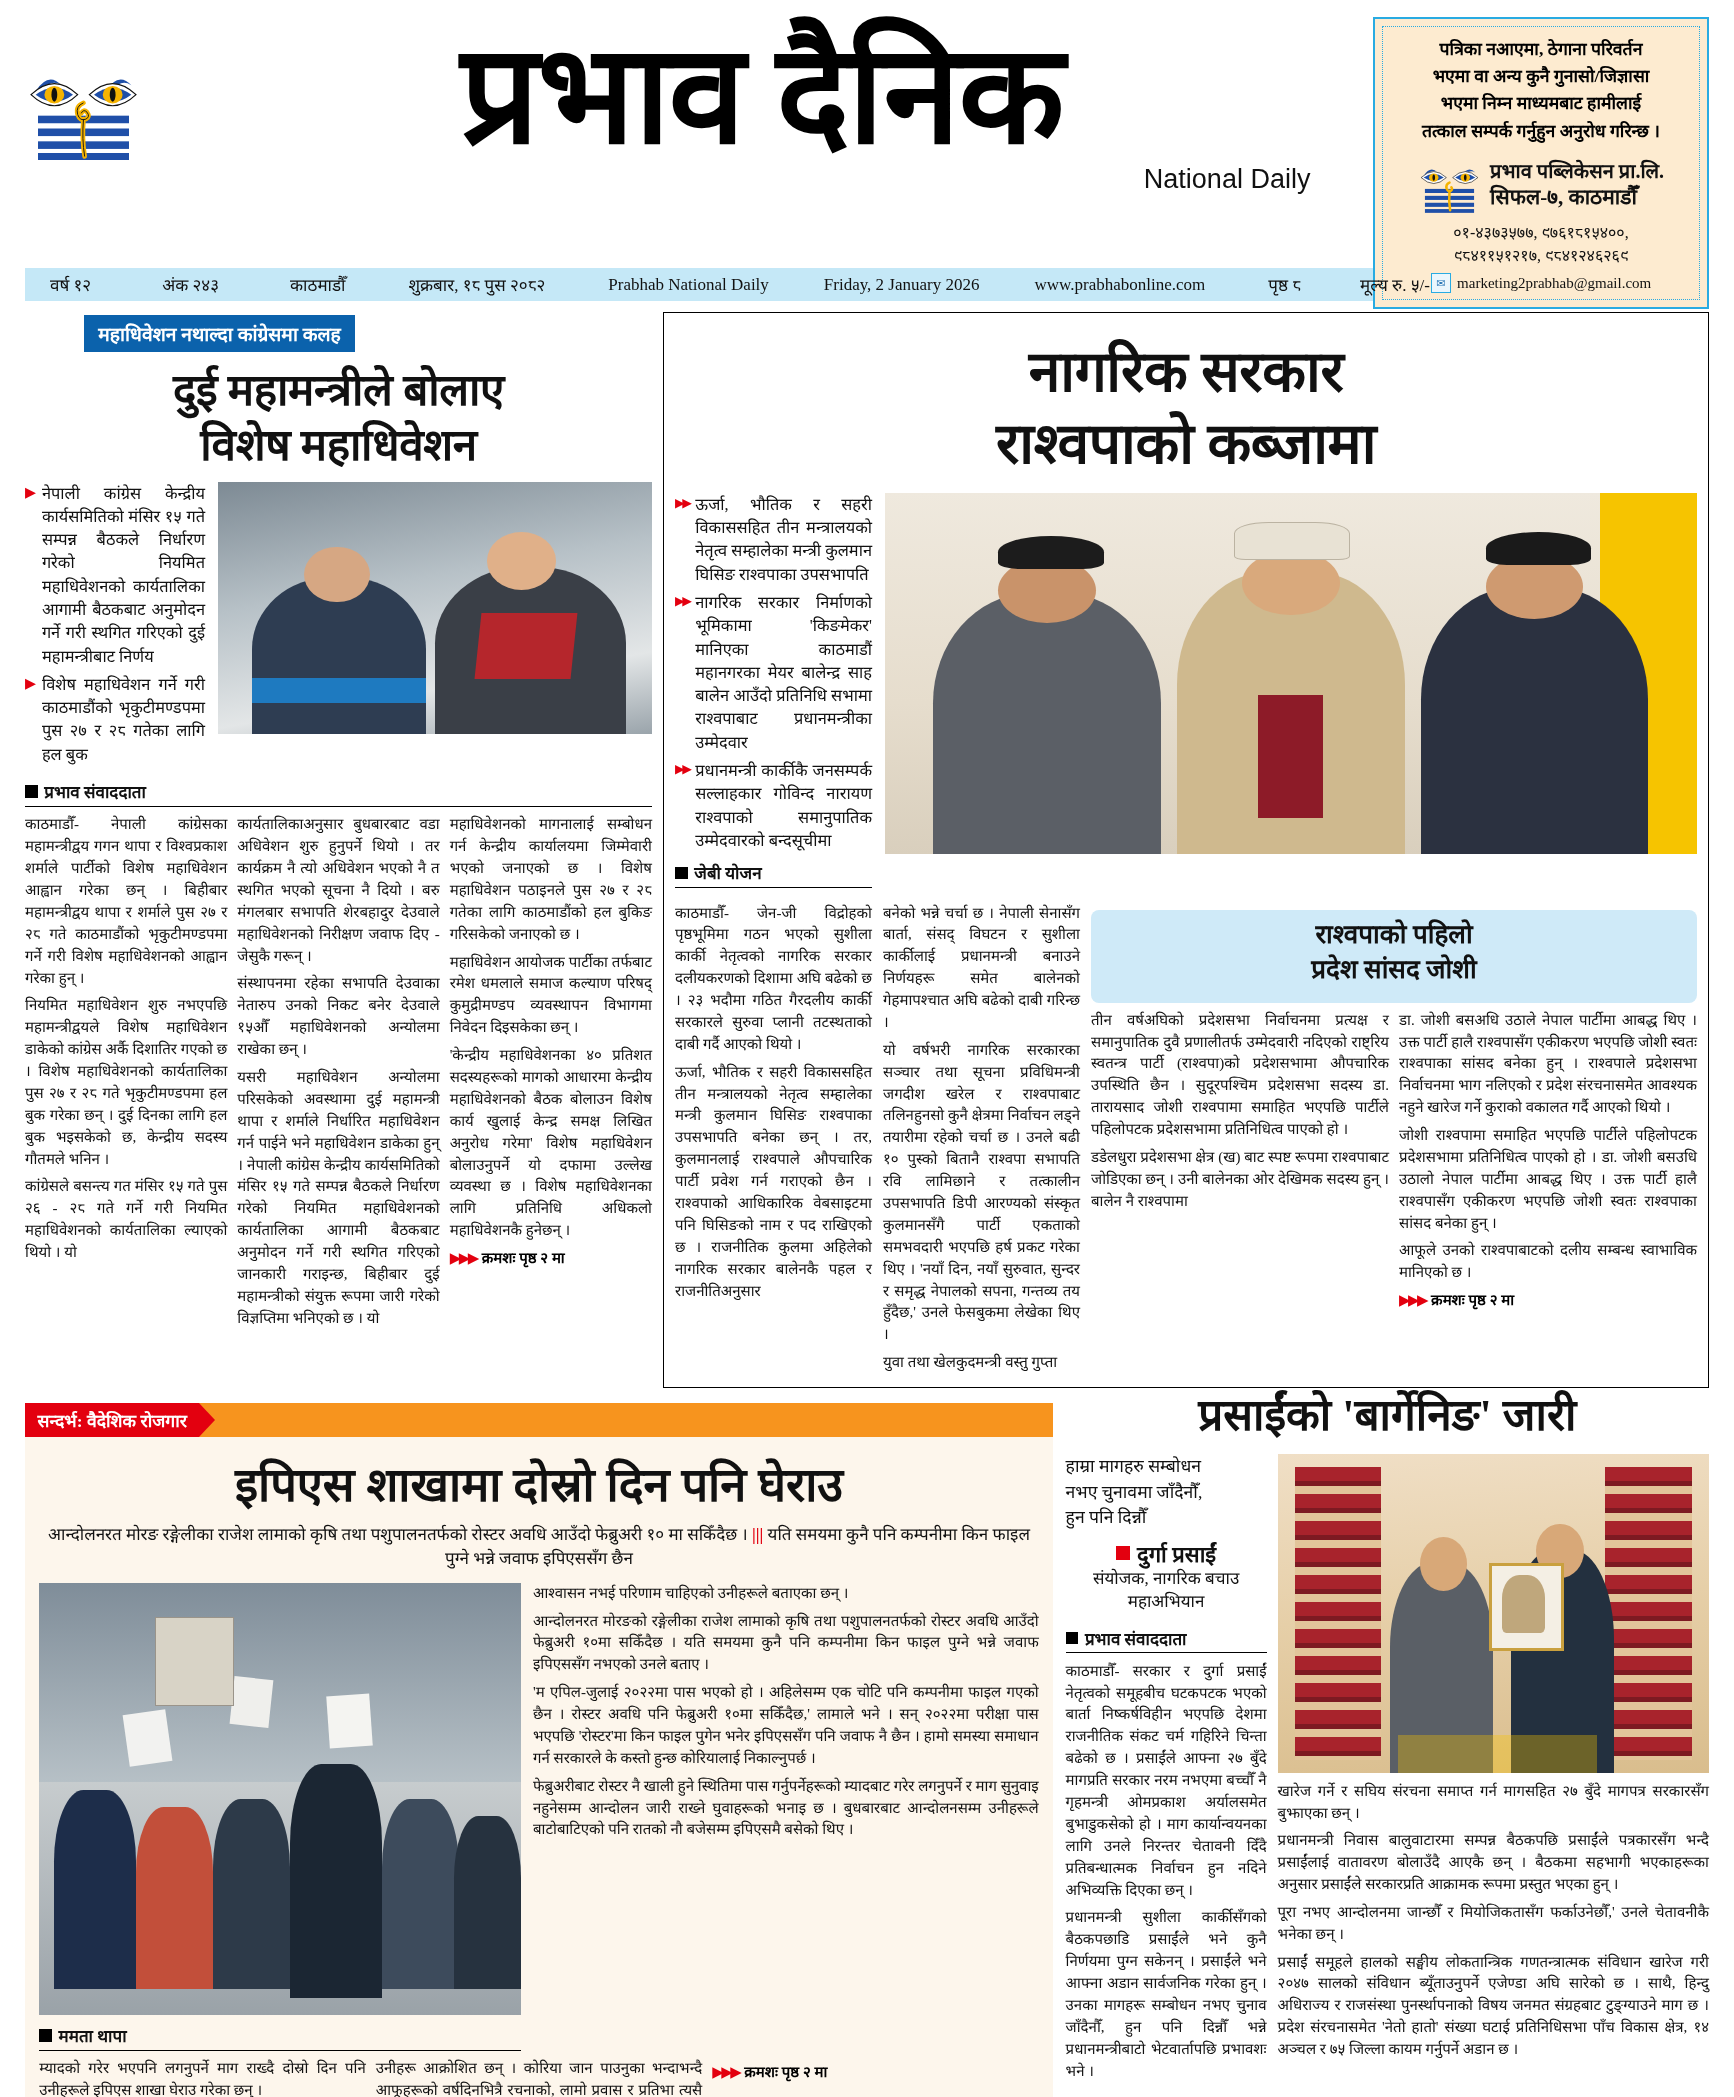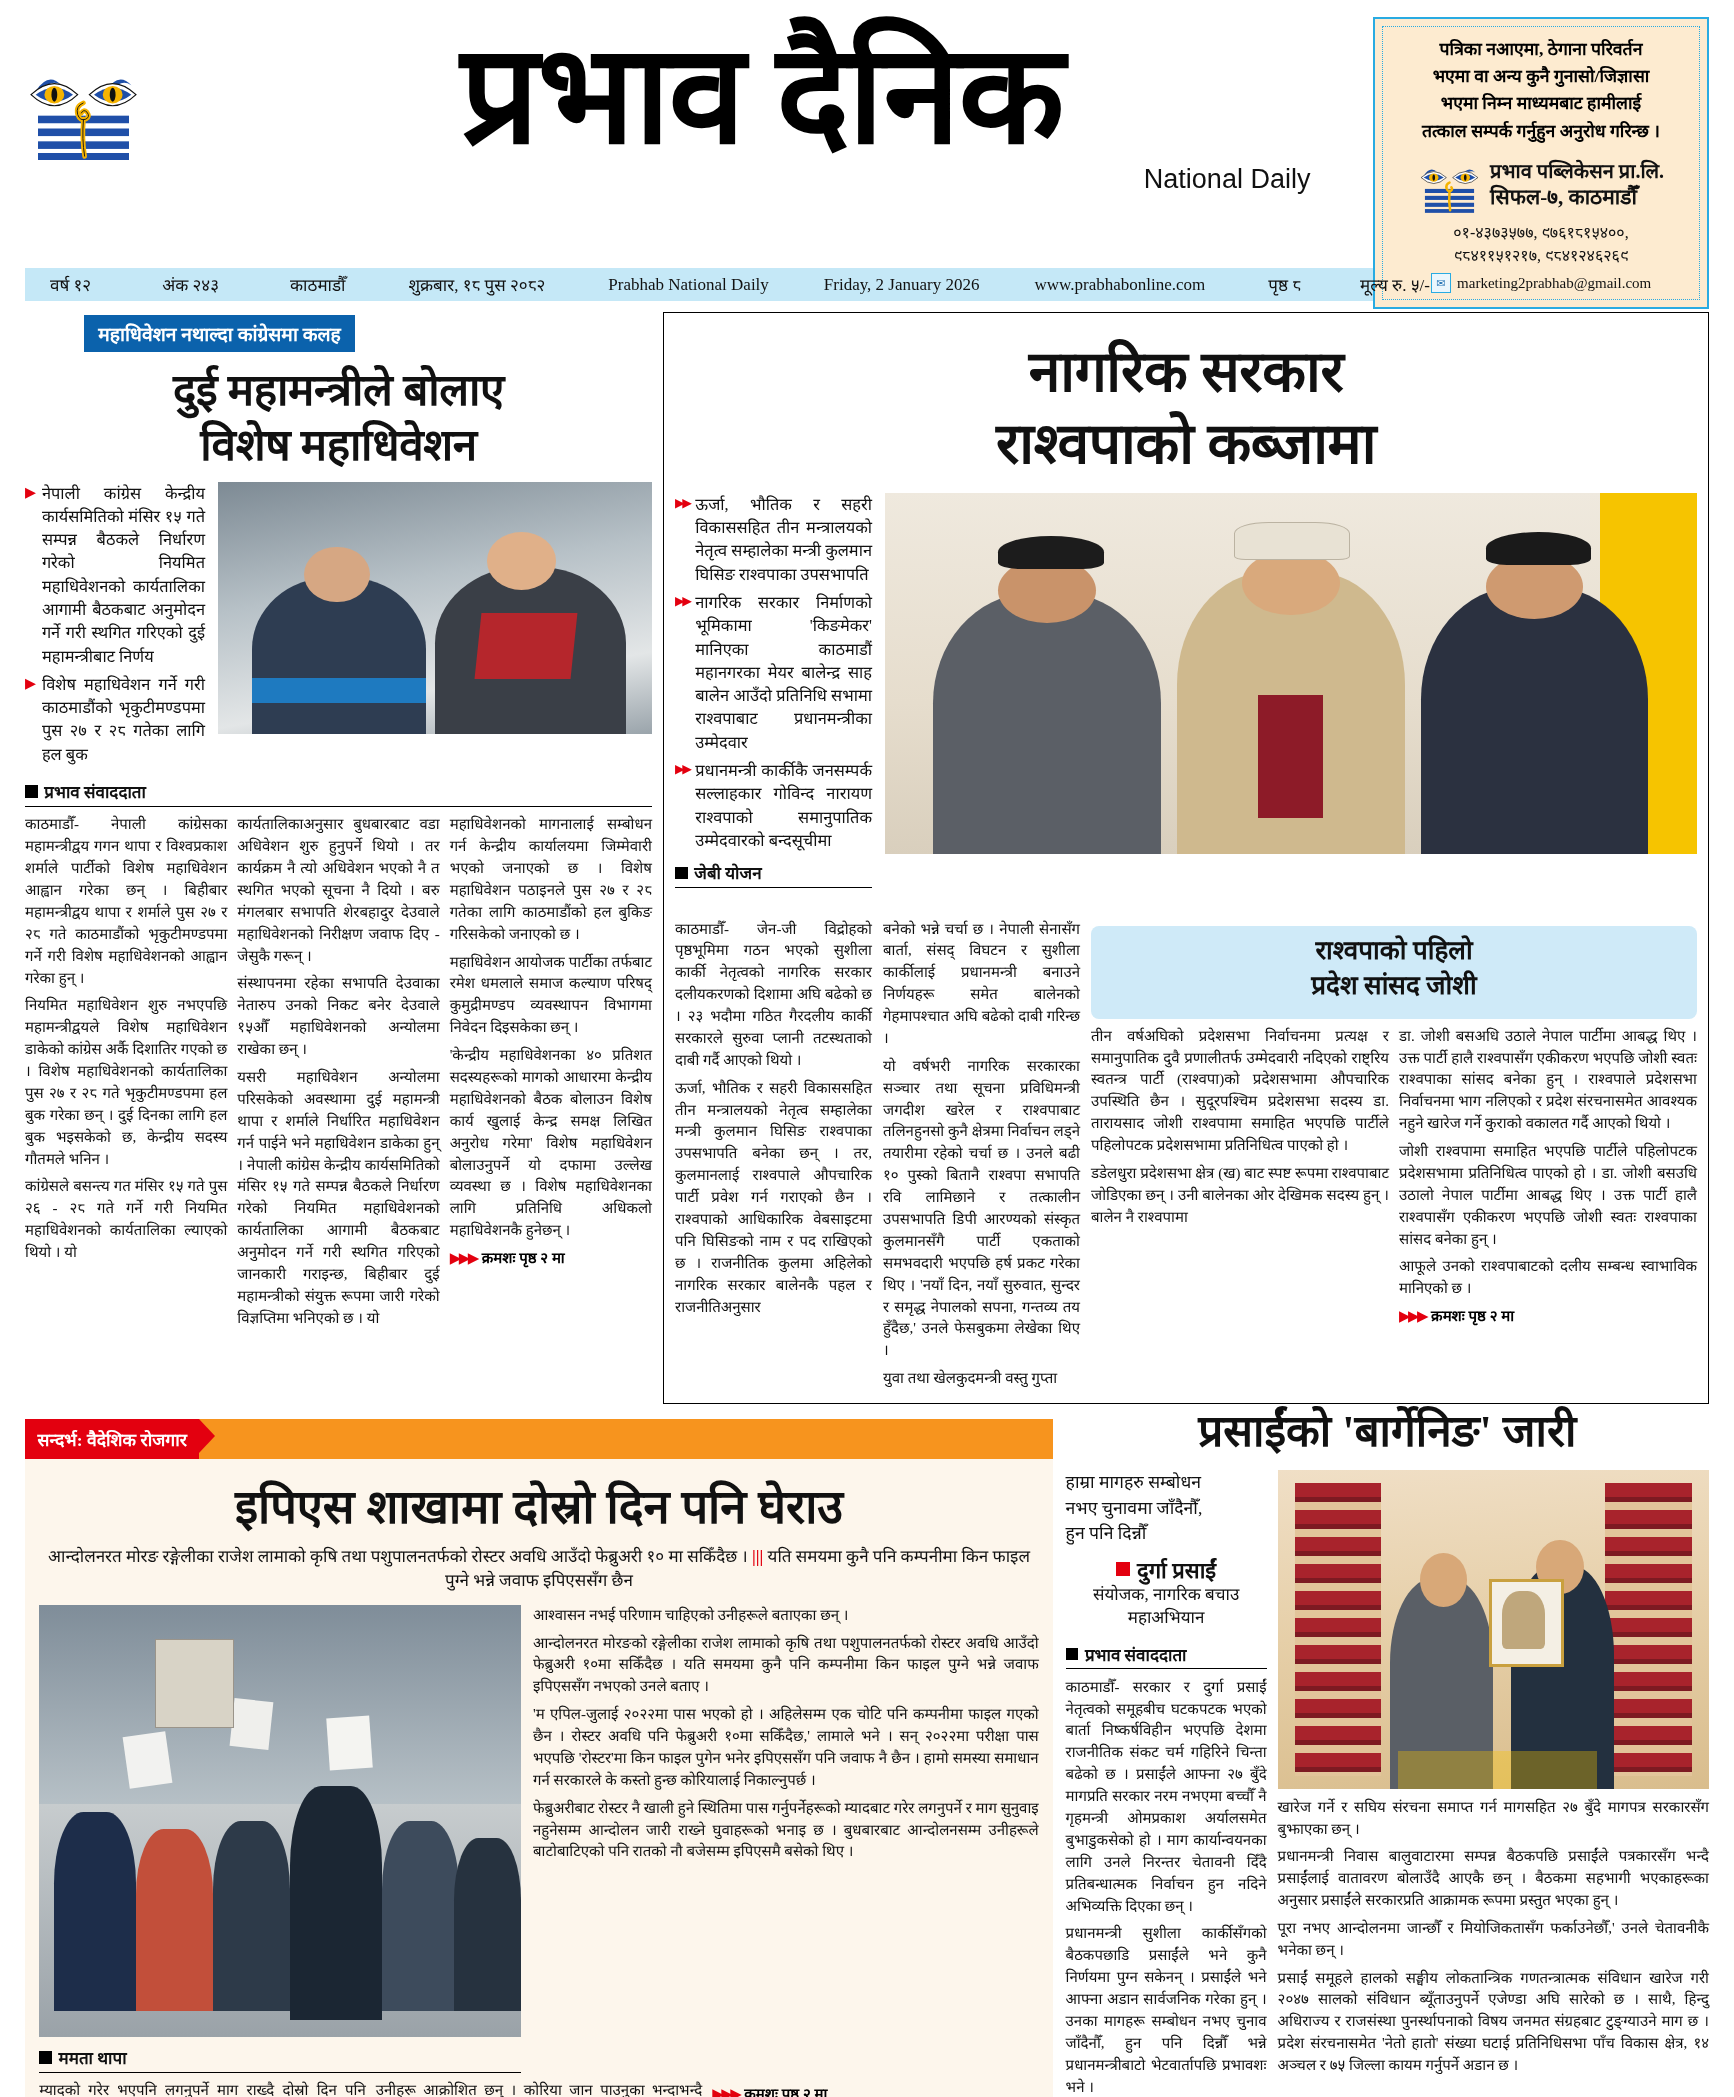--- a/index.html
+++ b/index.html
@@ -65,21 +65,21 @@
   .c{flex:1 1 0;min-width:0;}
 
   .subbox{background:#cfeaf8;padding:9.2px 11px 10px 11px;margin-top:7.6px;border-radius:8px;}
   .subbox h3{font-size:26px;font-weight:bold;text-align:center;margin:0 0 6.7px 0;line-height:1.24;}
 
   
   .botsec{display:flex;margin:14.3px 25px 0 25px;gap:12.6px;}
   .bl{width:1028px;flex:0 0 1028px;background:#fdf6ec;box-sizing:border-box;}
   .br{flex:1 1 auto;box-sizing:border-box;}
 
-  .tagbar{display:flex;align-items:stretch;height:40px;}
+  .tagbar{display:flex;align-items:stretch;height:34px;}
   .tag-red{background:#e3000f;color:#fff;font-size:17.6px;font-weight:bold;display:flex;align-items:center;padding:0 11.7px 0 12.6px;position:relative;}
   .tag-red:after{content:"";position:absolute;right:-16px;top:0;border-left:16px solid #e3000f;border-top:17px solid transparent;border-bottom:17px solid transparent;}
   .tag-orange{flex:1 1 auto;background:#f7941e;}
 
   .bl-inner{padding:12.6px 14.3px 12.6px 14.3px;}
   .head-bl{font-size:47px;font-weight:bold;text-align:center;line-height:1.2;margin:7.6px 0 9.2px 0;}
   .sub-bl{font-size:17px;line-height:1.45;text-align:center;margin-bottom:11px;}
   .sub-bl .bar{color:#e3000f;font-weight:bold;}
 
   .head-br{font-size:44px;font-weight:bold;text-align:center;line-height:1.22;margin:6.7px 0 11px 0;}
@@ -285,21 +285,21 @@
             <div style="position:absolute;left:43%;top:8%;width:14%;height:10%;background:#e8e2d4;border:1.3px solid #bbb3a2;border-radius:30% 30% 10% 10%;"></div>
             <div style="position:absolute;left:46%;bottom:10%;width:8%;height:34%;background:#8d1b28;"></div>
 
             <div style="position:absolute;left:66%;bottom:0;width:28%;height:74%;background:#2b3140;border-radius:42% 42% 0 0;"></div>
             <div style="position:absolute;left:74%;top:17%;width:12%;height:18%;border-radius:50%;background:#cf9a70;"></div>
             <div style="position:absolute;left:74%;top:11%;width:13%;height:9%;background:#1a1a1a;border-radius:50% 50% 20% 20%;"></div>
           </div>
         </div>
       </div>
 
-      <div style="display:flex;gap:11px;margin-top:23px;">
+      <div style="display:flex;gap:11px;margin-top:7px;">
         <div style="flex:0 0 197px;">
           <div class="body-txt">
             <p>काठमाडौँ- जेन-जी विद्रोहको पृष्ठभूमिमा गठन भएको सुशीला कार्की नेतृत्वको नागरिक सरकार दलीयकरणको दिशामा अघि बढेको छ । २३ भदौमा गठित गैरदलीय कार्की सरकारले सुरुवा प्लानी तटस्थताको दाबी गर्दै आएको थियो ।</p>
             <p>ऊर्जा, भौतिक र सहरी विकाससहित तीन मन्त्रालयको नेतृत्व सम्हालेका मन्त्री कुलमान घिसिङ राश्वपाका उपसभापति बनेका छन् । तर, कुलमानलाई राश्वपाले औपचारिक पार्टी प्रवेश गर्न गराएको छैन । राश्वपाको आधिकारिक वेबसाइटमा पनि घिसिङको नाम र पद राखिएको छ । राजनीतिक कुलमा अहिलेको नागरिक सरकार बालेनकै पहल र राजनीतिअनुसार</p>
           </div>
         </div>
         <div style="flex:0 0 197px;">
           <div class="body-txt">
             <p>बनेको भन्ने चर्चा छ । नेपाली सेनासँग बार्ता, संसद् विघटन र सुशीला कार्कीलाई प्रधानमन्त्री बनाउने निर्णयहरू समेत बालेनको गेहमापश्चात अघि बढेको दाबी गरिन्छ ।</p>
             <p>यो वर्षभरी नागरिक सरकारका सञ्चार तथा सूचना प्रविधिमन्त्री जगदीश खरेल र राश्वपाबाट तलिनहुनसो कुनै क्षेत्रमा निर्वाचन लड्ने तयारीमा रहेको चर्चा छ । उनले बढी १० पुस्को बितानै राश्वपा सभापति रवि लामिछाने र तत्कालीन उपसभापति डिपी आरण्यको संस्कृत कुलमानसँगै पार्टी एकताको समभवदारी भएपछि हर्ष प्रकट गरेका थिए । 'नयाँ दिन, नयाँ सुरुवात, सुन्दर र समृद्ध नेपालको सपना, गन्तव्य तय हुँदैछ,' उनले फेसबुकमा लेखेका थिए ।</p>

